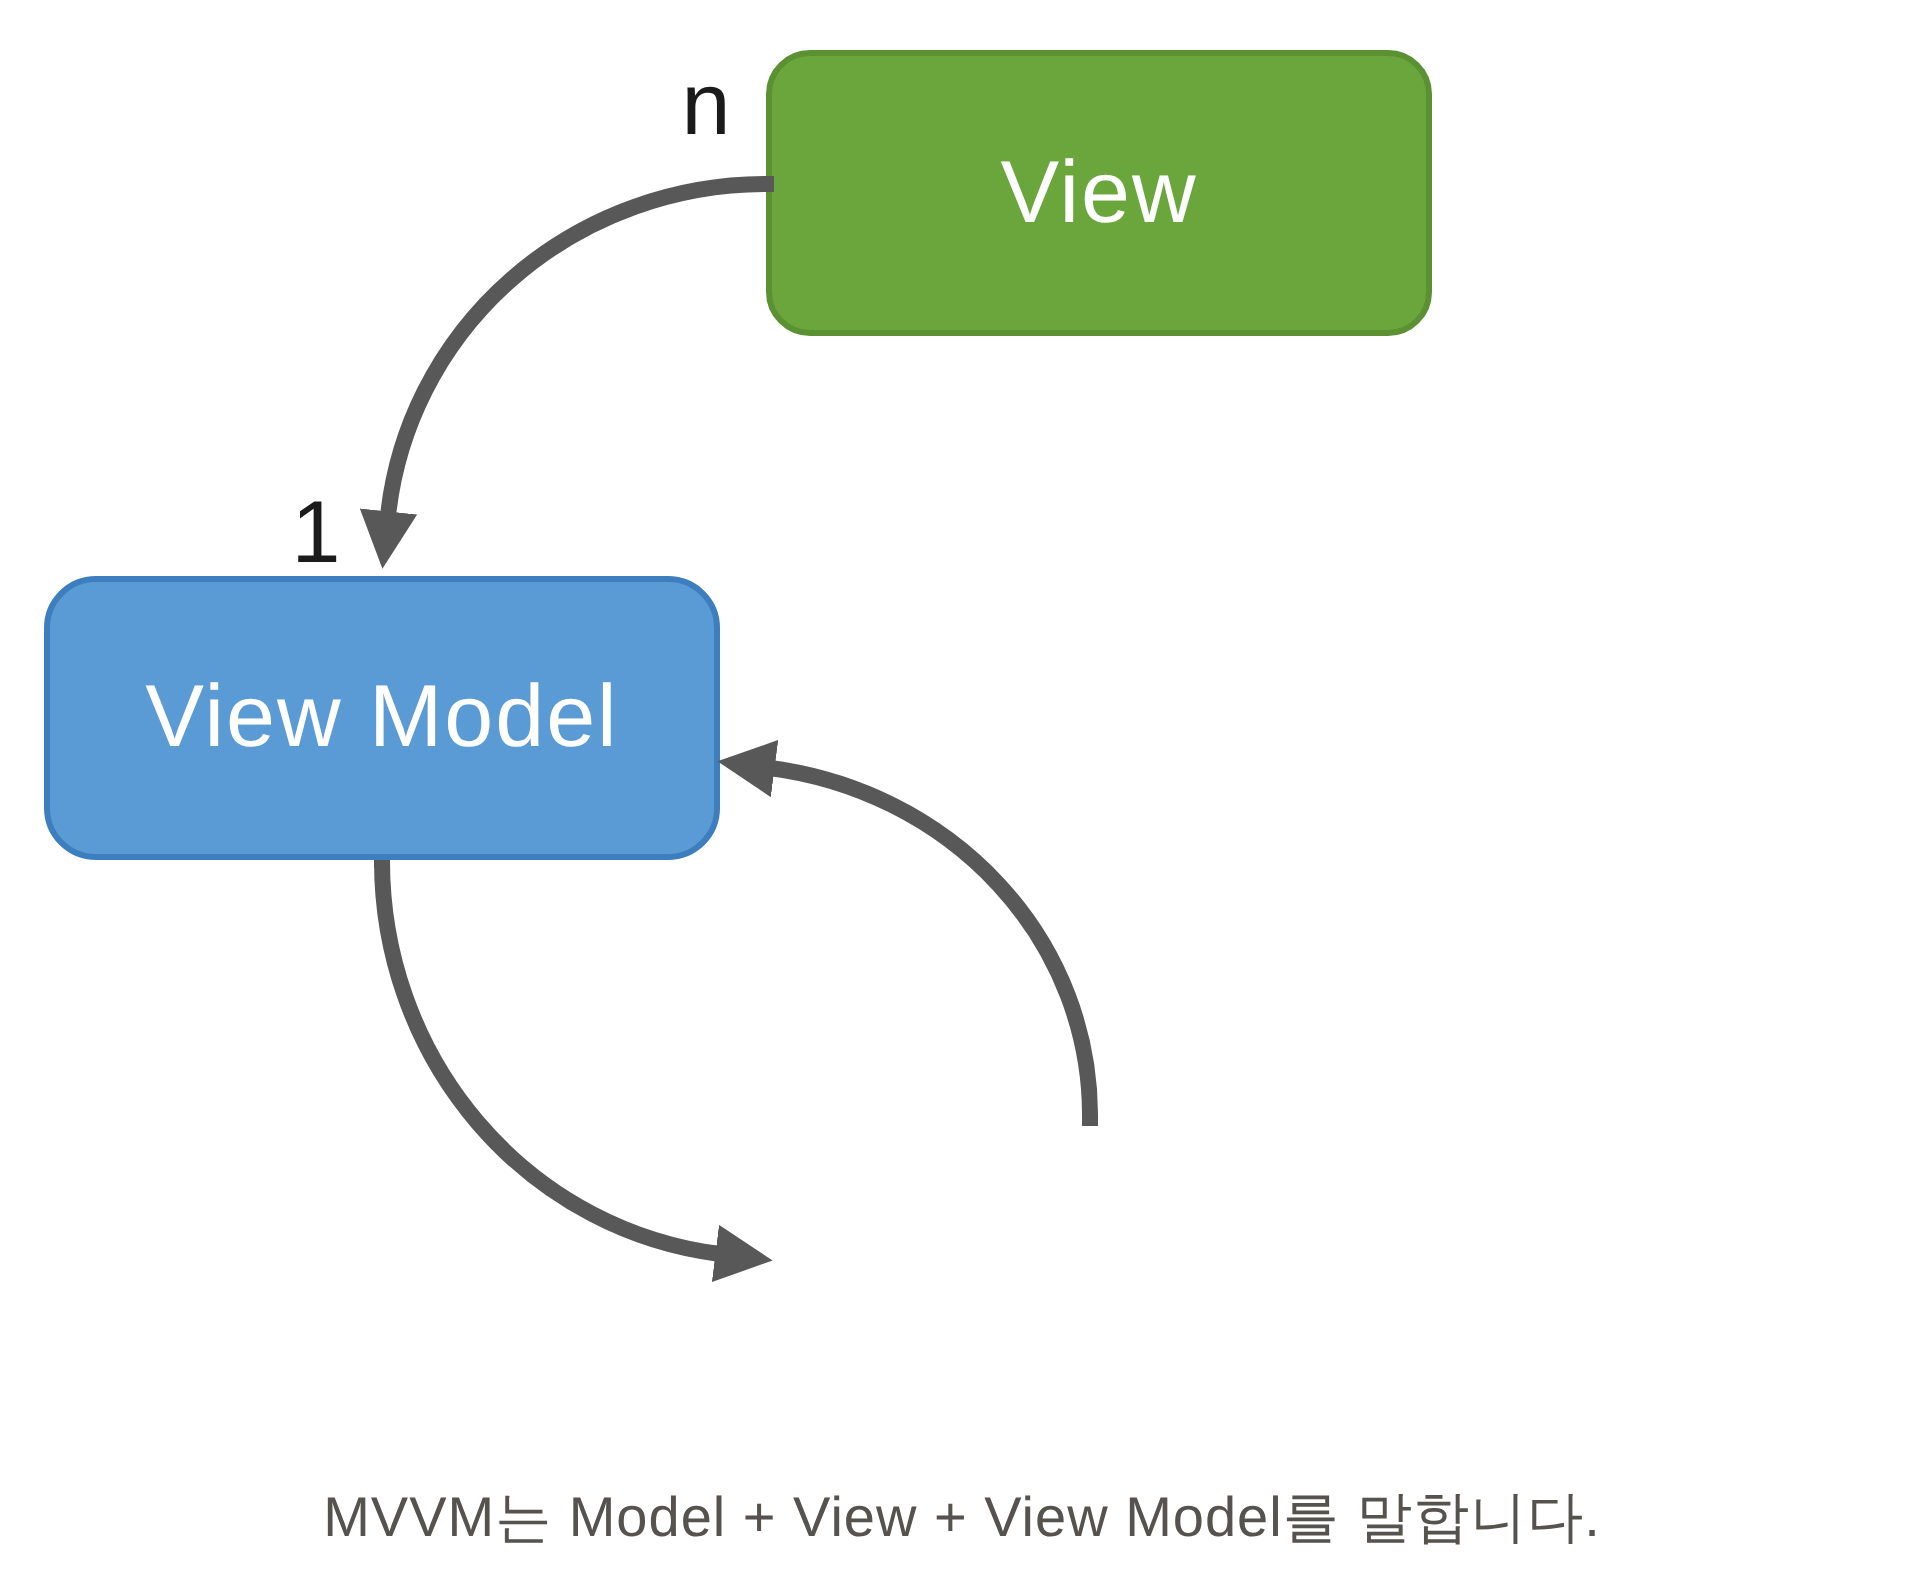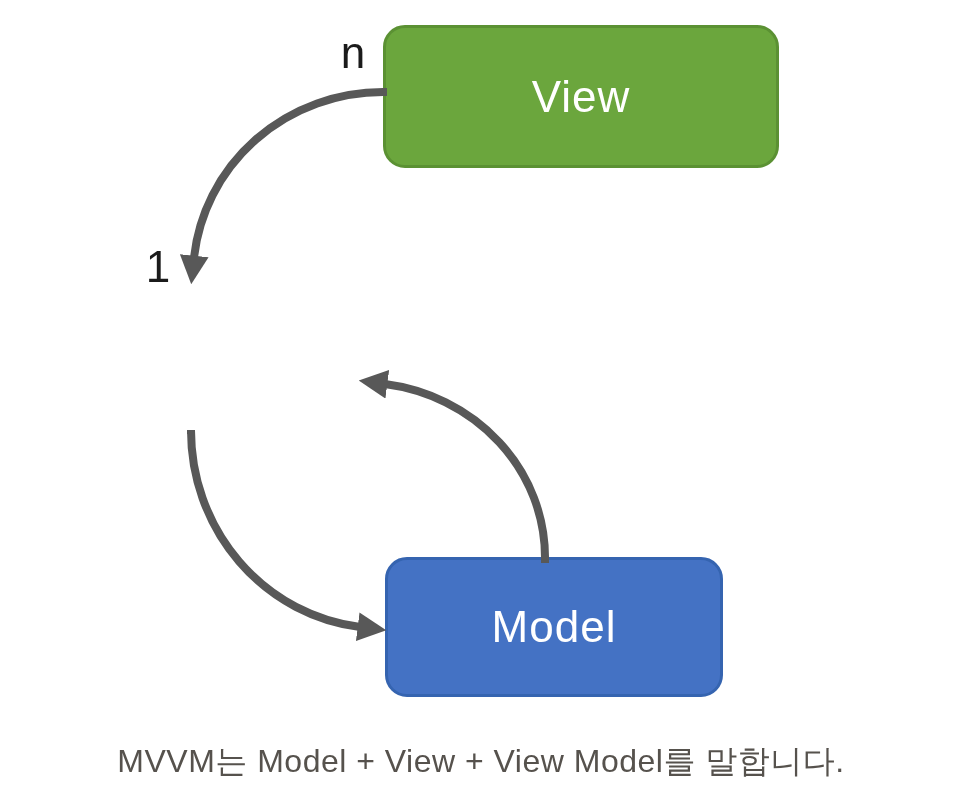--- a/index.html
+++ b/index.html
@@ -23,21 +23,21 @@
     align-items: center;
     justify-content: center;
     color: #ffffff;
     font-size: 44px;
     font-weight: 400;
     letter-spacing: 1px;
     box-sizing: border-box;
   }
   .node-view {
     left: 383px; top: 25px;
-    width: 396px; height: 143px;
+    width: 333px; height: 143px;
     background: #6BA63D;
     border: 3px solid #5B9133;
     border-radius: 22px;
   }
   .node-viewmodel {
     left: 22px; top: 288px;
     width: 338px; height: 142px;
     background: #5B9BD5;
     border: 3px solid #3D7EBE;
     border-radius: 26px;
@@ -89,38 +89,38 @@
   }
   .mult-n { left: 353px; top: 31px; }
   .mult-1 { left: 158px; top: 245px; }
 
   
   .caption {
     position: absolute;
     left: 0; right: 0;
     top: 740px;
     text-align: center;
-    font-size: 32px;
+    font-size: 28px;
     color: #56524d;
     letter-spacing: 0.5px;
   }
 </style>
 </head>
 <body>
 
 <div class="stage">
 
   <div class="node node-view">
     <span>View</span>
   </div>
 
+  <div class="node node-viewmodel">
+    <span>View Model</span>
+  </div>
 
-  <div class="node node-model">
-    <span>Model</span>
-  </div>
 
 
   <svg class="arrows-layer" width="962" height="785" viewBox="0 0 962 785">
     <defs>
       <marker id="arrowhead" viewBox="0 0 10 10" refX="0.8" refY="5" markerWidth="3.6" markerHeight="3.6" orient="auto">
         <path d="M 0 0 L 10 5 L 0 10 z" fill="#585858"></path>
       </marker>
     </defs>
 
     <path class="edge" d="M 387 92 L 383 92 A 190 185 0 0 0 194 258" marker-end="url(#arrowhead)"></path>

